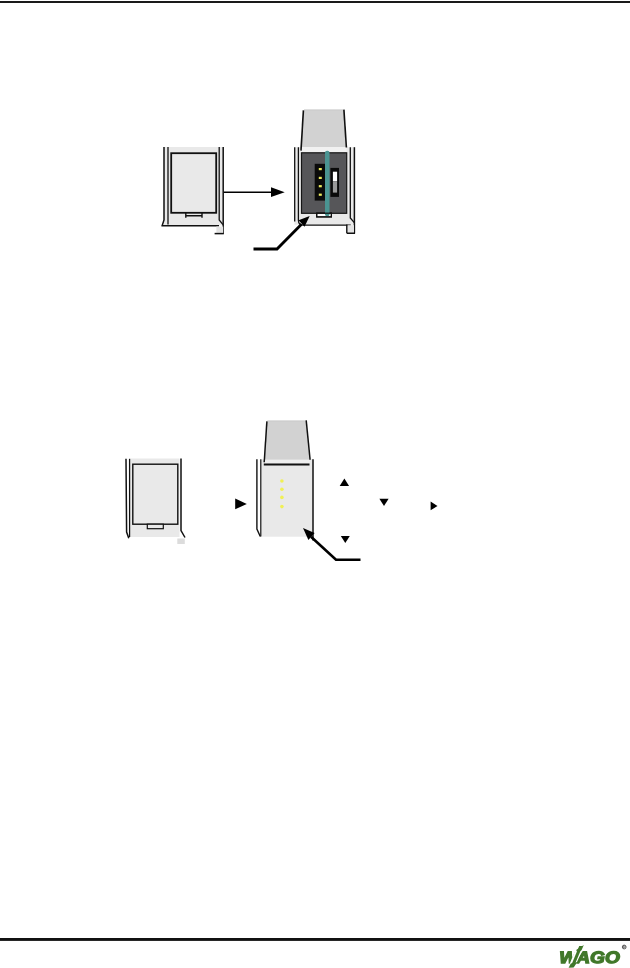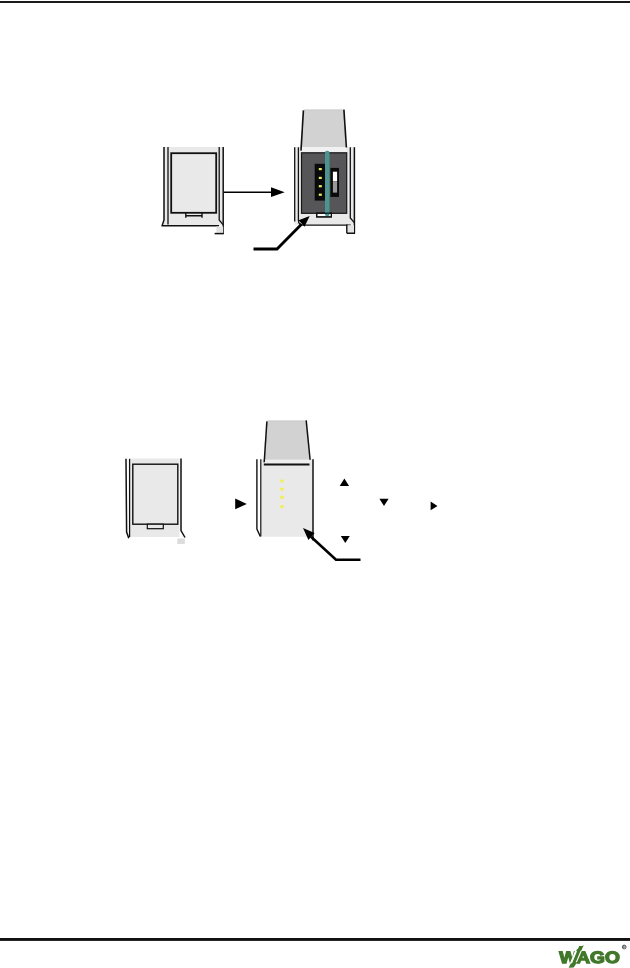--- a/index.html
+++ b/index.html
@@ -1,17 +1,17 @@
 <!DOCTYPE html>
 <html><head>
 <meta charset="utf-8">
 <style>
   html,body{margin:0;padding:0;background:#ffffff;}
   #page{position:relative;width:630px;height:968px;background:#ffffff;overflow:hidden;
-        font-family:"Liberation Sans",sans-serif;}
+        font-family:"Liberation Sans",sans-serif;font-style:italic;}
   svg{position:absolute;left:0;top:0;}
 </style>
 </head>
 <body>
 <div id="page">
 <svg width="630" height="968" viewBox="0 0 630 968">
 
   <rect x="0" y="1" width="630" height="2" fill="#1a1a1a"></rect>
 
   <rect x="164" y="147" width="59.2" height="78.5" fill="#e9e9e9"></rect>

